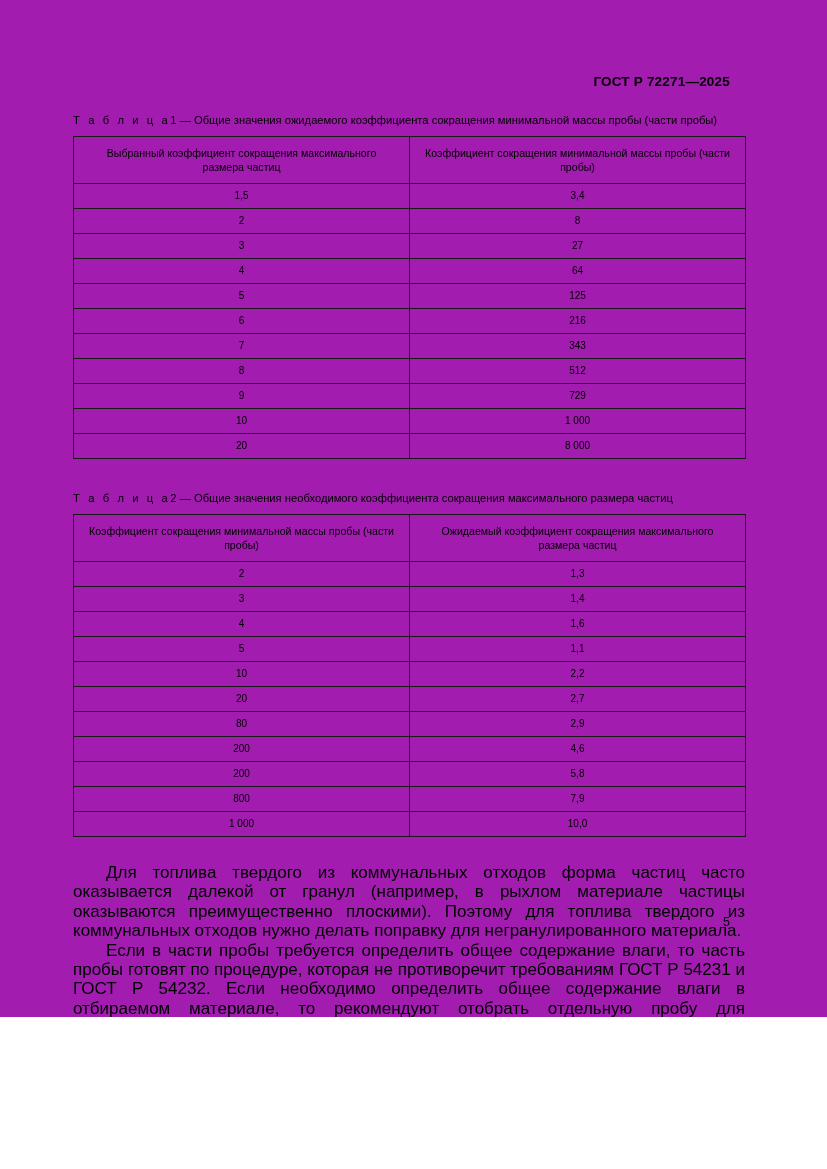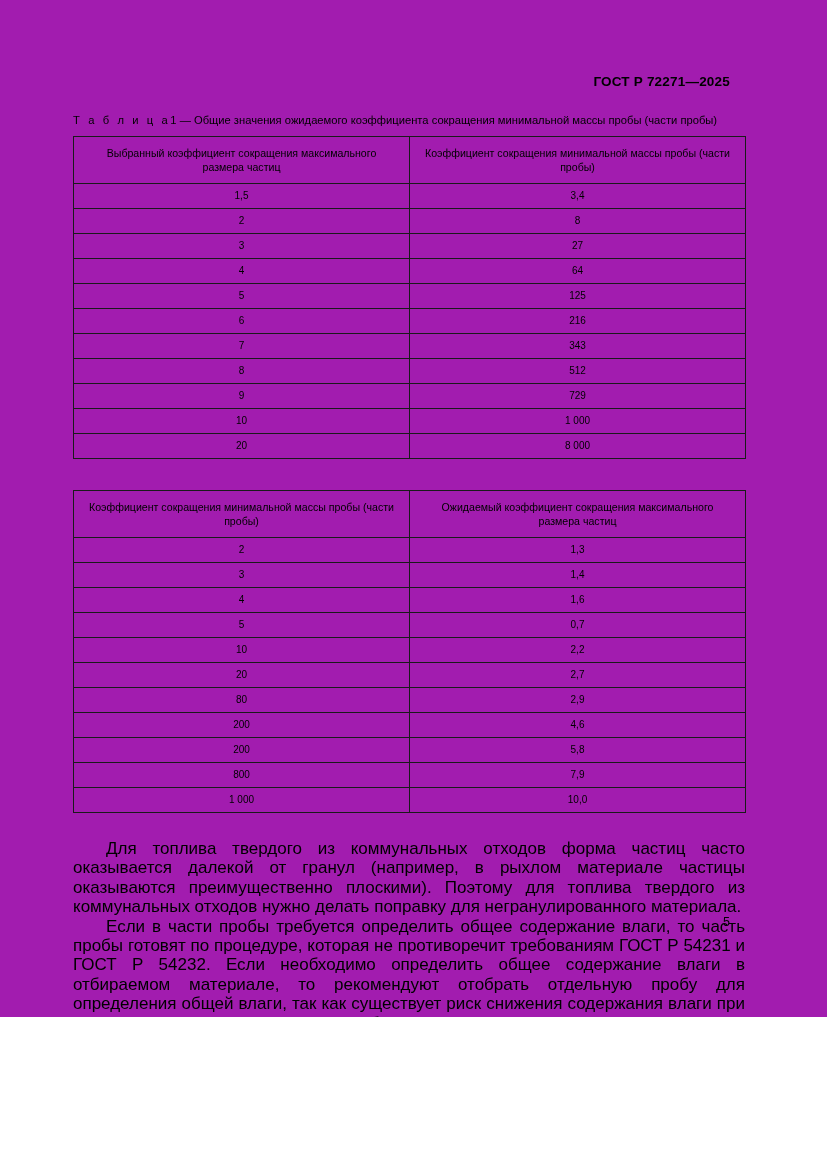--- a/index.html
+++ b/index.html
@@ -187,20 +187,25 @@
             <td>20</td>
             <td>8 000</td>
           </tr>
         </tbody>
       </table>
     </div>
 
     <div class="gap-after-t1"></div>
 
     <div class="table-block">
+      <div class="table-caption">
+        <span class="caption-word">Т а б л и ц а</span><span class="caption-num">2</span>
+        <span>—</span>
+        <span>Общие значения необходимого коэффициента сокращения максимального размера частиц</span>
+      </div>
 
       <table class="gost-table">
         <colgroup>
             <col class="c1">
             <col class="c2">
           </colgroup>
         <thead>
           <tr>
             <th>Коэффициент сокращения минимальной массы пробы (части пробы)</th>
             <th>Ожидаемый коэффициент сокращения максимального размера частиц</th>
@@ -214,21 +219,21 @@
           <tr>
             <td>3</td>
             <td>1,4</td>
           </tr>
           <tr>
             <td>4</td>
             <td>1,6</td>
           </tr>
           <tr>
             <td>5</td>
-            <td>0,7</td>
+            <td>1,1</td>
           </tr>
           <tr>
             <td>10</td>
             <td>2,2</td>
           </tr>
           <tr>
             <td>20</td>
             <td>2,7</td>
           </tr>
           <tr>

